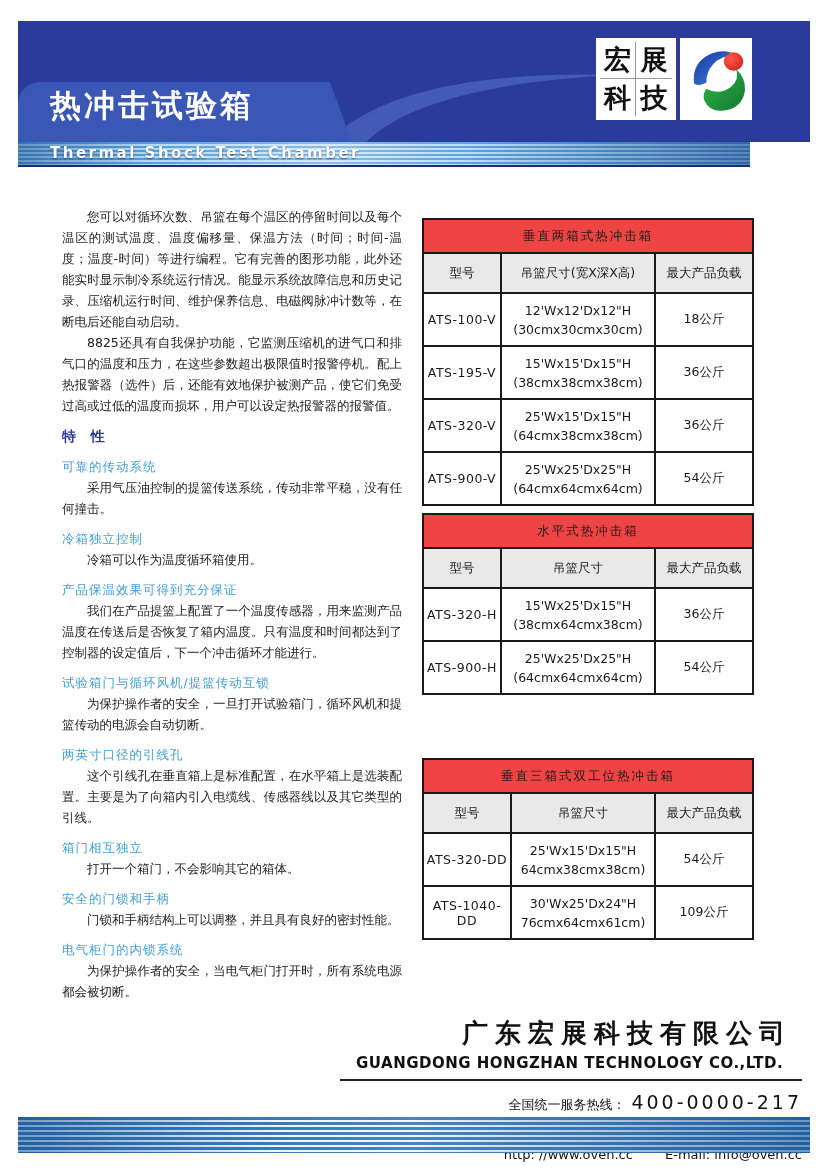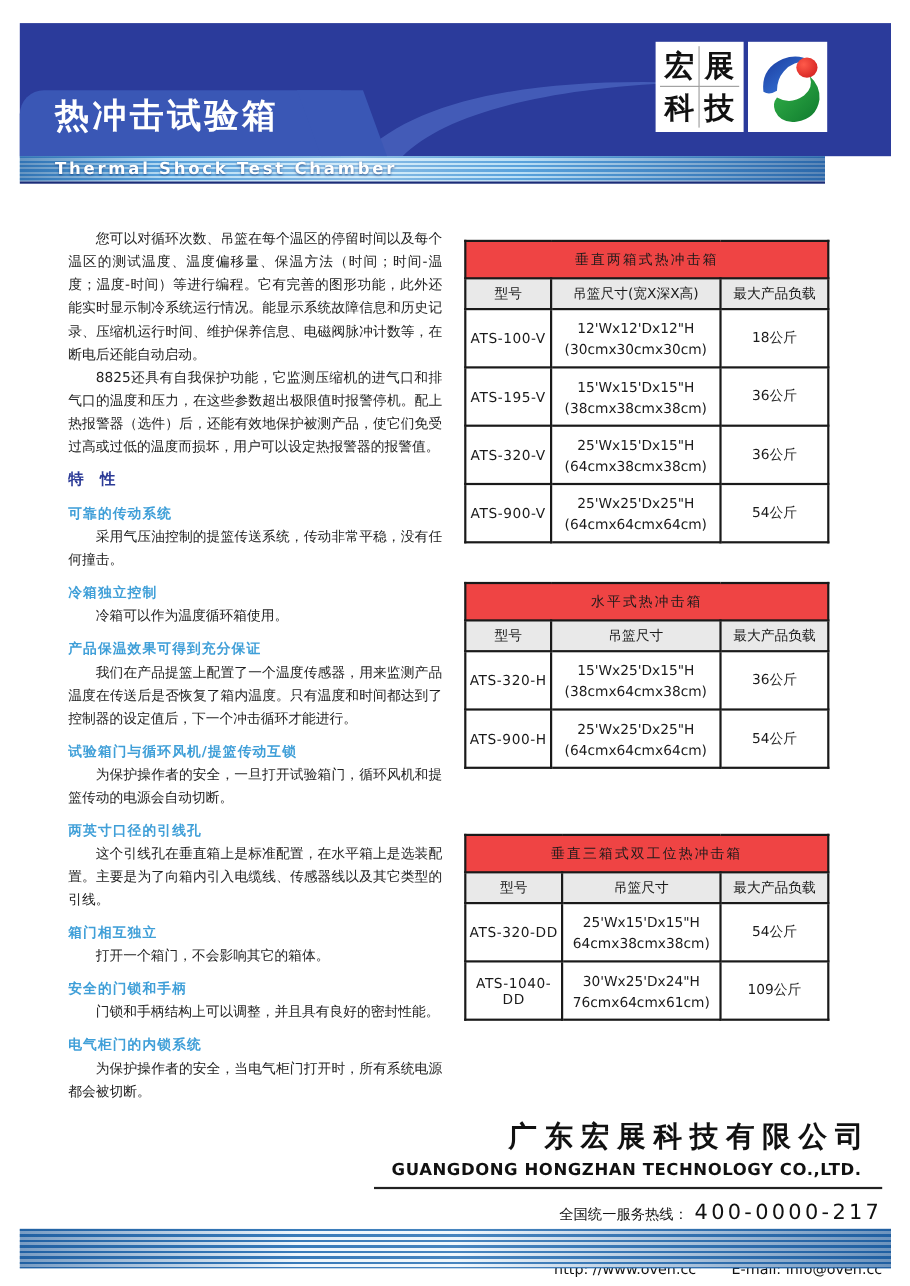--- a/index.html
+++ b/index.html
@@ -26,32 +26,32 @@
   .logo-grid { width:80px; height:82px; background:#fff; display:grid; grid-template-columns:1fr 1fr; grid-template-rows:1fr 1fr; padding:4px; }
   .logo-grid span { display:flex; align-items:center; justify-content:center; font-size:27px; font-weight:bold; color:#111; }
   .logo-grid span:nth-child(1), .logo-grid span:nth-child(2) { border-bottom:1px solid #9a9a9a; }
   .logo-grid span:nth-child(1), .logo-grid span:nth-child(3) { border-right:1px solid #9a9a9a; }
   .logo-mark { width:72px; height:82px; background:#fff; display:flex; align-items:center; justify-content:center; }
 
   
   .left-col { position:absolute; left:62px; top:206px; width:340px; color:#222; font-size:12.5px; line-height:21px; }
   .intro { text-align:justify; text-indent:2em; }
   .sec-title { color:#2b3a96; font-weight:bold; font-size:14px; letter-spacing:5px; margin-top:10px; }
-  .feat-h { color:#3f9fd8; font-weight:bold; font-size:12.5px; margin-top:9px; letter-spacing:1px; }
+  .feat-h { color:#3f9fd8; font-weight:normal; font-size:12.5px; margin-top:9px; letter-spacing:1px; }
   .feat-b { text-align:justify; text-indent:2em; }
 
   
   .tbl { position:absolute; left:422px; width:330px; border-collapse:collapse; table-layout:fixed; font-size:12.5px; color:#1a1a1a; }
   .tbl th, .tbl td { border:2px solid #1a1a1a; text-align:center; vertical-align:middle; font-weight:normal; }
   .tbl .title-row th { background:#ef4444; height:34px; letter-spacing:2px; }
-  .tbl .head-row th { background:#e9e9e9; height:28px; }
+  .tbl .head-row th { background:#e9e9e9; height:40px; }
   .tbl .data-row td { background:#fff; height:53px; }
   .tbl .model { letter-spacing:0.5px; }
   .size1, .size2 { display:block; line-height:19px; }
-  #table-1 { top:218px; } #table-2 { top:529px;border-radius:21px; } #table-3 { top:758px; }
+  #table-1 { top:218px; } #table-2 { top:513px;border-radius:21px; } #table-3 { top:758px; }
 
   
   .footer-block { position:absolute; left:340px; top:1016px; width:462px; color:#111; }
   .company-cn { font-size:26px; font-weight:bold; letter-spacing:7px; text-align:right; padding-right:10px; white-space:nowrap; }
   .company-en { font-size:15px; font-weight:bold; letter-spacing:0.5px; padding-left:16px; margin-top:3px; white-space:nowrap; }
   .footer-rule { border:none; border-top:2px solid #222; margin-top:7px; }
   .contact { text-align:right; margin-top:11px; font-size:13px; line-height:20px; }
   .hotline-number { font-size:19px; letter-spacing:3px; margin-left:6px; }
   .contact-line { margin-top:5px; }
   .contact-line .pair + .pair { margin-left:28px; }

